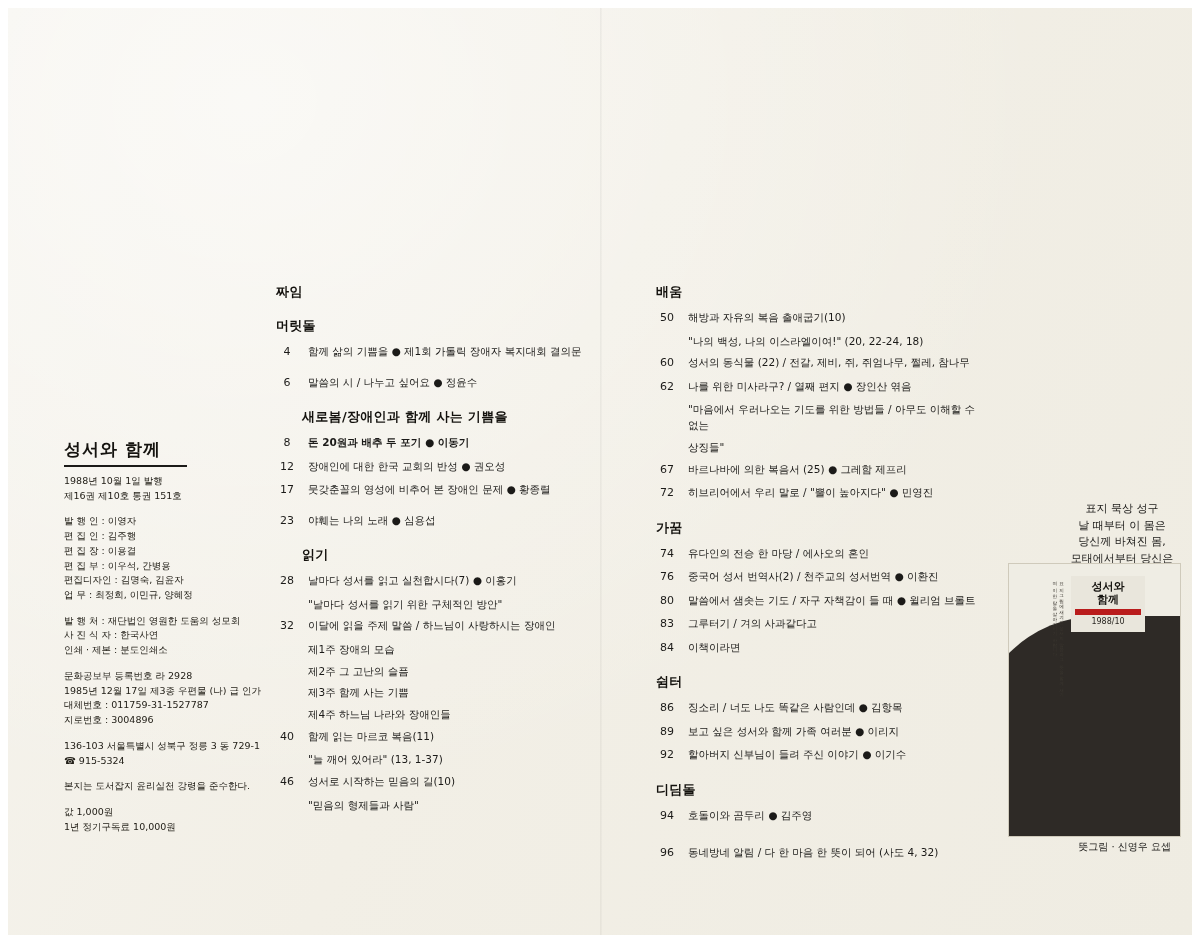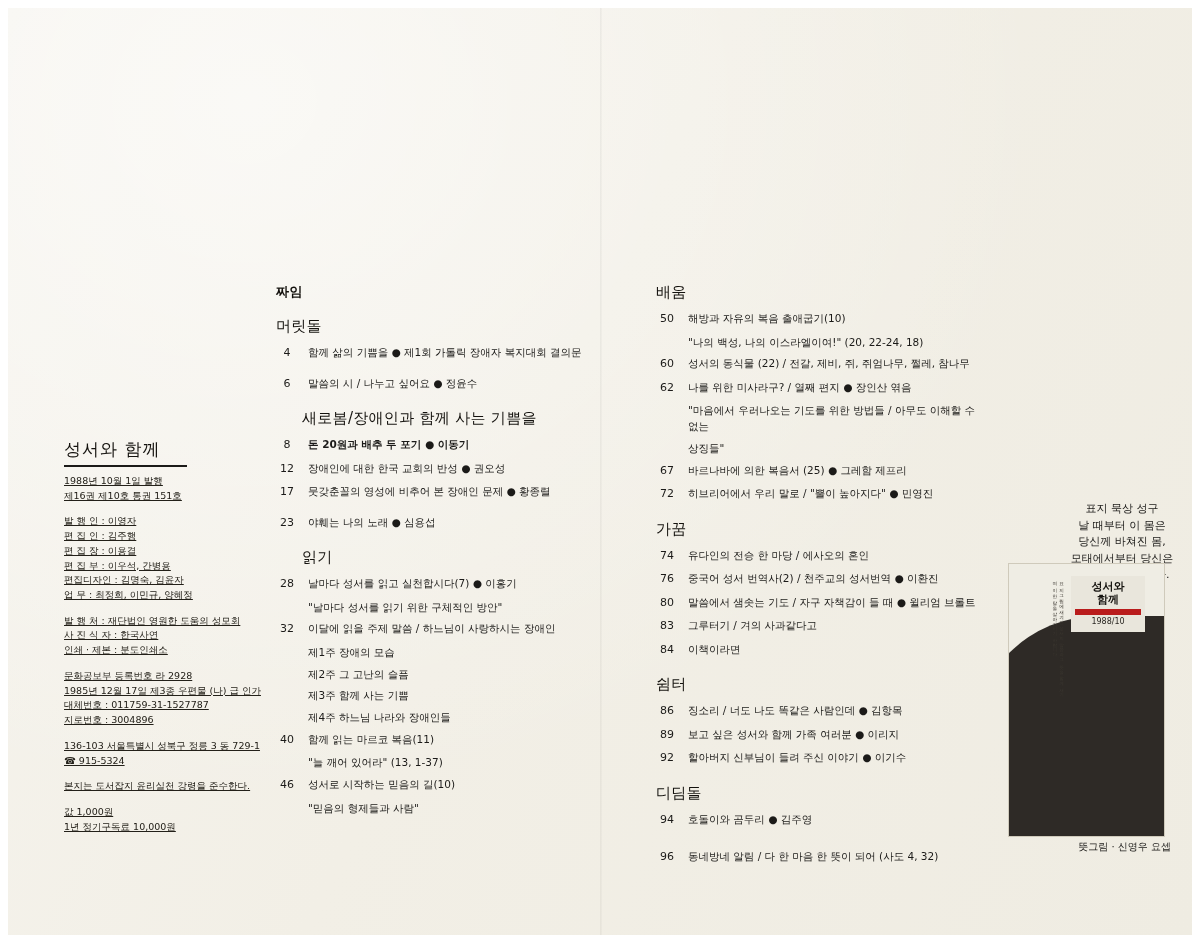--- a/index.html
+++ b/index.html
@@ -42,37 +42,36 @@
 
   
   .masthead {
     position: absolute;
     left: 56px;
     top: 430px;
     width: 200px;
   }
   .masthead-title {
     font-family: "DejaVu Sans", "Liberation Sans", sans-serif;
-    font-weight: normal;
+    font-weight: bold;
     font-size: 17px;
     letter-spacing: 1px;
     color: #15130f;
     margin-bottom: 4px;
   }
   .masthead-rule {
     border-top: 2px solid #1b1a18;
     width: 123px;
     margin-bottom: 7px;
   }
   .imprint-group {
     font-size: 9.5px;
     line-height: 1.55;
     color: #232019;
     margin-bottom: 11px;
-    text-decoration: underline;
   }
   .imprint-group div {
     white-space: nowrap;
   }
 
   
   .col {
     position: absolute;
     top: 275px;
   }
@@ -80,22 +79,22 @@
   .col-right { left: 648px; width: 330px; }
 
   .toc-heading {
     font-size: 13px;
     font-weight: bold;
     color: #13110d;
     margin: 0 0 16px 0;
     letter-spacing: 0.5px;
   }
   .section-title {
-    font-size: 15px;
-    font-weight: normal;
+    font-size: 13px;
+    font-weight: bold;
     color: #13110d;
     margin: 17px 0 9px 0;
     letter-spacing: 0.3px;
   }
   .section-title.first { margin-top: 0; }
   .section-title.indented { margin-left: 26px; }
 
   .entry {
     display: flex;
     align-items: baseline;
@@ -139,20 +138,21 @@
   }
   .cover-thumb {
     position: absolute;
     left: 1001px;
     top: 556px;
     width: 155px;
     height: 272px;
     background: #efede4;
     overflow: hidden;
     box-shadow: 0 0 0 1px #cfcabb;
+    padding-left: 16px;
   }
   .cover-dark {
     position: absolute;
     left: -36px;
     top: 52px;
     width: 250px;
     height: 250px;
     background: #2e2a26;
     border-radius: 50% 0 0 0;
   }

